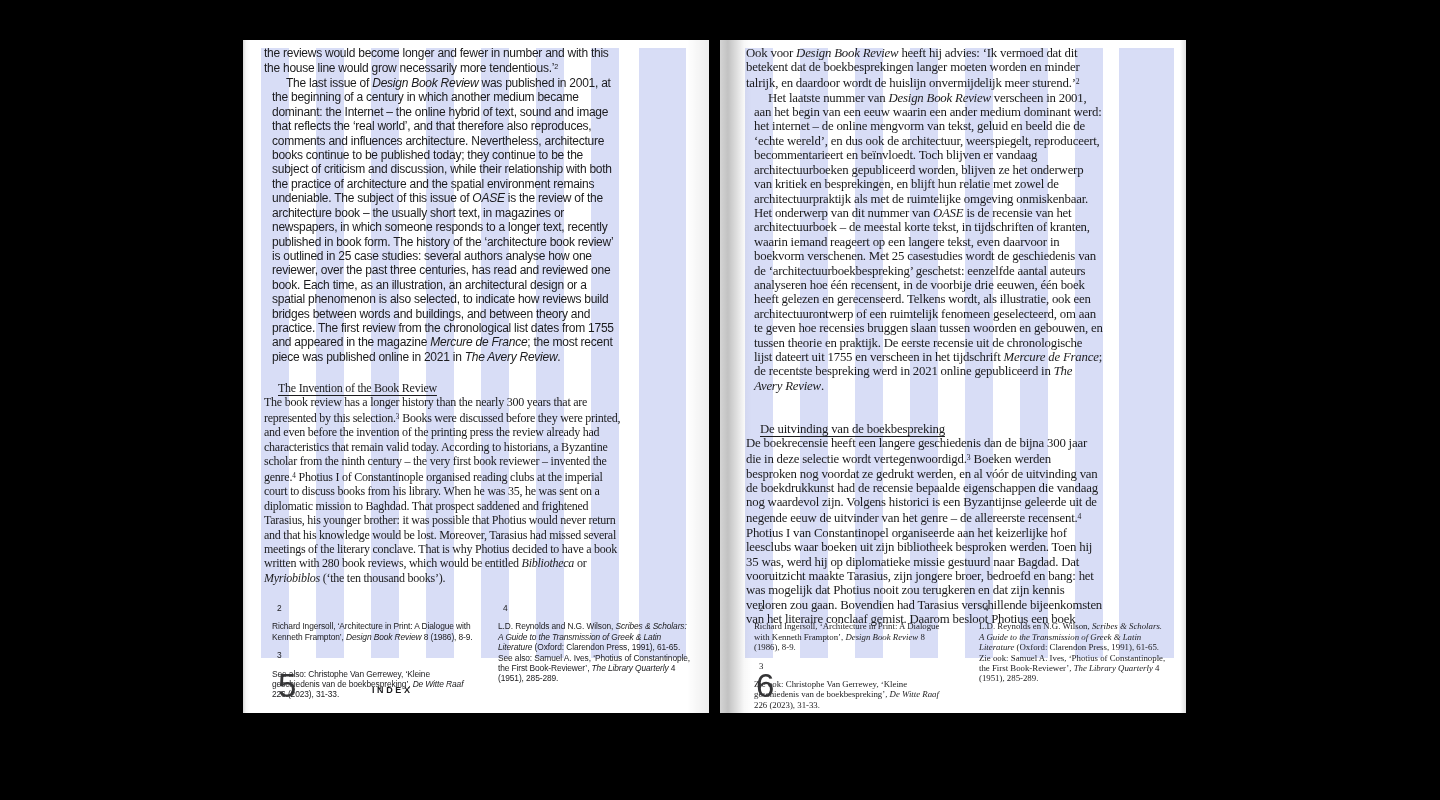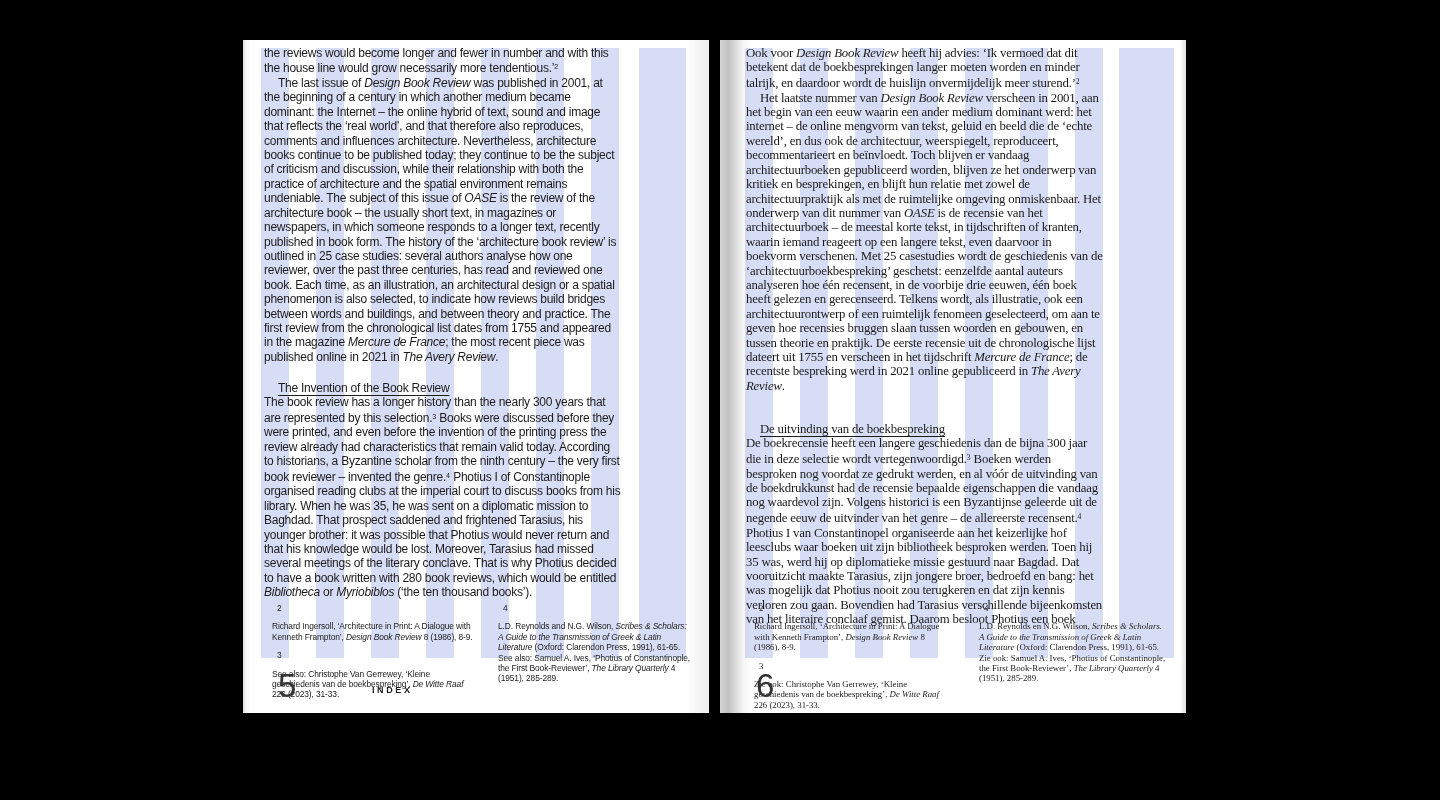--- a/index.html
+++ b/index.html
@@ -31,24 +31,24 @@
 
   
   .txt{position:absolute;z-index:2;color:var(--ink,#1b1b1d);}
   .page.left  .txt{font-family:"Liberation Sans",sans-serif;}
   .page.right .txt{font-family:"Liberation Serif",serif;}
 
   .page.left  .bodytxt{font-size:12px;line-height:14.4px;letter-spacing:-0.25px;}
   .page.right .bodytxt{font-size:12.8px;line-height:14.4px;letter-spacing:-0.2px;}
   .page .intro{left:21px;top:6px;width:357px;}
   .page.right .intro{left:26px;width:357px;}
-  .page.left  .section-block{left:21px;top:341px;width:357px;}
+  .page.left  .section-block{left:21px;top:341px;width:357px;font-family:Liberation Serif, serif;}
   .page.right .section-block{left:26px;top:356px;width:357px;margin-top:26px;}
   .bodytxt p{margin:0;}
-  .bodytxt p.indent{text-indent:14px;}
+  .bodytxt p.indent{text-indent:14px;margin-left:8px;}
   .heading{font-size:inherit;font-weight:normal;margin:0;text-indent:14px;
     text-decoration:underline;text-underline-offset:2.5px;text-decoration-thickness:0.8px;}
   sup{font-size:0.6em;vertical-align:0.45em;letter-spacing:0;}
 
   
   .fncol{position:absolute;top:563px;z-index:2;}
   .page.left  .fncol{font-family:"Liberation Sans",sans-serif;font-size:8.4px;line-height:10.4px;letter-spacing:-0.1px;}
   .page.right .fncol{font-family:"Liberation Serif",serif;font-size:8.8px;line-height:10.4px;}
   .page.left  .fncol.c1{left:21px;width:218px;}
   .page.left  .fncol.c2{left:247px;width:210px;}

